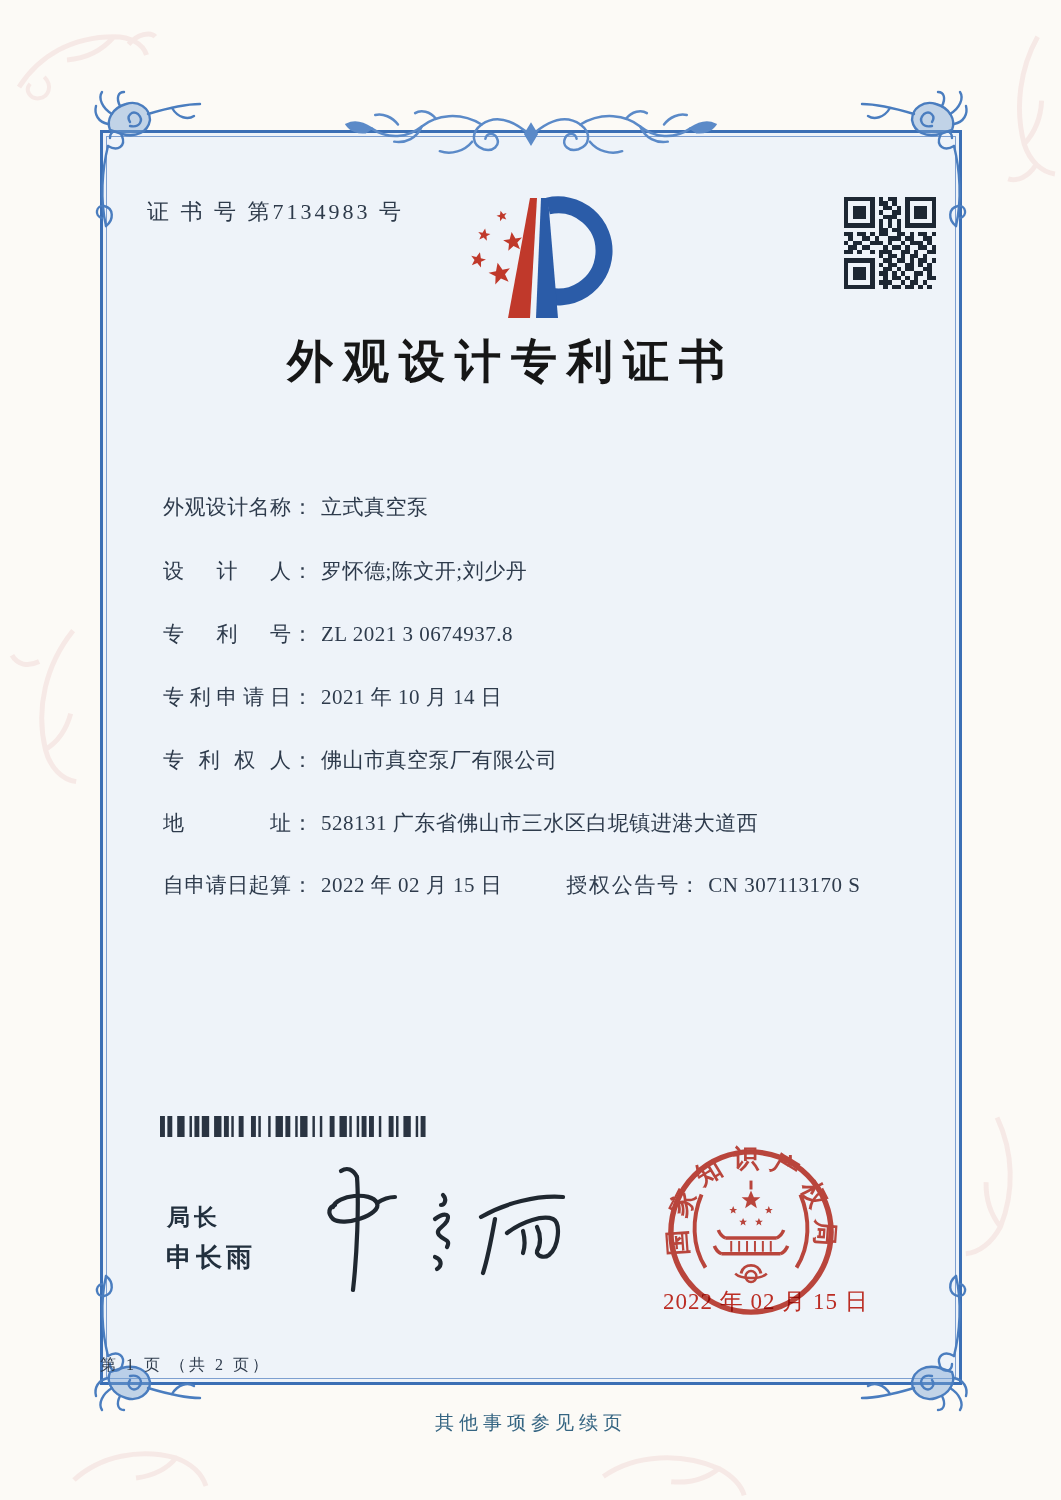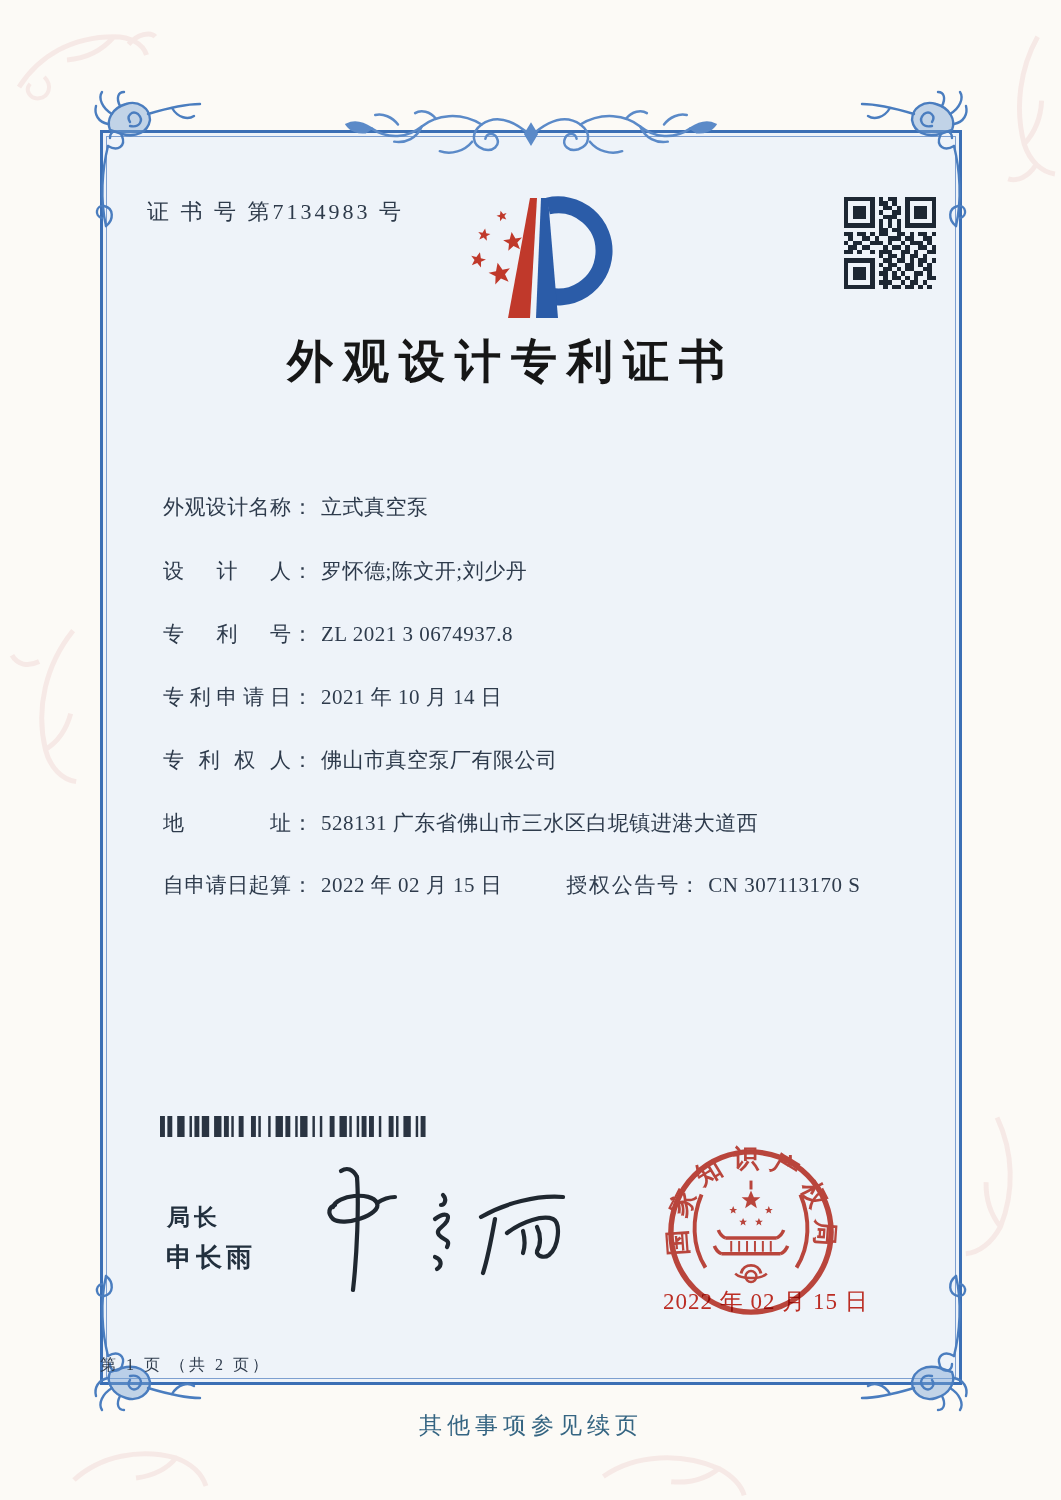--- a/index.html
+++ b/index.html
@@ -37,21 +37,21 @@
   .bodytext p{text-indent:2em;margin:0;}
   .barcode{left:160px;top:1116px;width:268px;height:21px;}
   .dir-title{left:167px;top:1196px;font-family:"Liberation Sans","DejaVu Sans",sans-serif;
              font-weight:bold;font-size:23px;color:#22303e;letter-spacing:4px;margin-top:6px;}
   .dir-name{left:166px;top:1240px;font-family:"Liberation Sans","DejaVu Sans",sans-serif;
             font-weight:bold;font-size:26px;color:#22303e;letter-spacing:4px;}
   .sig{left:285px;top:1155px;}
   .seal-date{left:663px;top:1286px;font-size:23px;color:var(--seal-date);letter-spacing:1px;white-space:nowrap;}
   .seal{left:662px;top:1143px;mix-blend-mode:multiply;opacity:0.93;}
   .pagenum{left:100px;top:1355px;width:1013px;text-align:left;font-size:16px;letter-spacing:3px;}
-  .contnote{left:100px;top:1410px;width:862px;text-align:center;font-size:23px;
+  .contnote{left:100px;top:1410px;width:862px;text-align:center;font-size:19px;
             letter-spacing:5px;color:var(--note);}
   .qr{left:844px;top:197px;width:92px;height:92px;}
   .logo{left:440px;top:190px;}
   .toporn{left:341px;top:98px;}
   .watermark{opacity:0.16;}
   svg{display:block;}
 </style>
 </head>
 <body>
 

